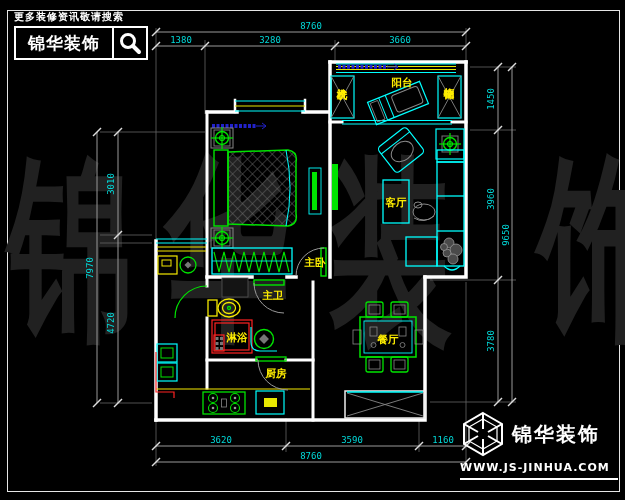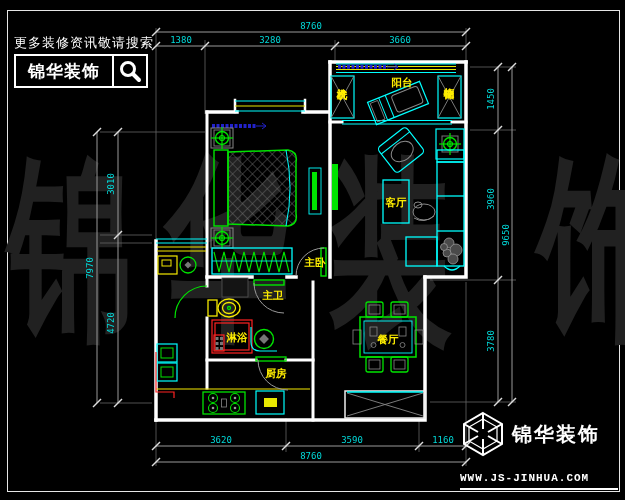--- a/index.html
+++ b/index.html
@@ -2,34 +2,34 @@
 <html><head>
 <meta charset="utf-8">
 <style>
   html,body{margin:0;padding:0;background:#000;}
   .stage{position:relative;width:625px;height:500px;background:#000;overflow:hidden;
          font-family:"DejaVu Sans",sans-serif;}
   .frame{position:absolute;left:7px;top:10px;width:613px;height:482px;
          border:1.5px solid #e6e6e6;box-sizing:border-box;pointer-events:none;}
   
   .hlogo{position:absolute;left:14px;top:10px;color:#fff;z-index:5;}
-  .hlogo .tag{font-size:13px;font-weight:normal;letter-spacing:1px;white-space:nowrap;margin-top:24px;}
+  .hlogo .tag{font-size:10px;font-weight:bold;letter-spacing:1px;white-space:nowrap;}
   .hlogo .box{margin-top:2px;width:130px;height:30px;border:2px solid #fff;
               display:flex;align-items:center;}
   .hlogo .brand{flex:1;text-align:center;font-size:17px;font-weight:bold;letter-spacing:1px;}
   .hlogo .sep{width:2px;height:100%;background:#fff;}
   .hlogo .mag{width:32px;height:100%;display:flex;align-items:center;justify-content:center;}
   
   .flogo{position:absolute;left:460px;top:410px;width:160px;color:#fff;z-index:5;}
   .flogo .row{display:flex;align-items:center;}
   .flogo .cube{width:46px;height:48px;}
   .flogo .names{margin-left:6px;}
   .flogo .n1{font-size:20px;font-weight:bold;letter-spacing:2px;line-height:21px;white-space:nowrap;}
   .flogo .n2{font-size:20px;font-weight:bold;letter-spacing:2px;line-height:21px;white-space:nowrap;}
-  .flogo .url{font-size:11px;font-weight:bold;letter-spacing:1px;margin-top:14px;white-space:nowrap;font-family:Liberation Mono, monospace;}
+  .flogo .url{font-size:11px;font-weight:bold;letter-spacing:1px;margin-top:3px;white-space:nowrap;}
   .flogo .rule{margin-top:4px;height:2px;background:#fff;width:158px;}
   svg text{font-family:"DejaVu Sans",sans-serif;}
   .dim{font-family:"DejaVu Sans Mono",monospace;fill:#00d9d9;font-size:9px;}
   .lbl{fill:#ffee00;font-weight:bold;font-size:10.5px;}
   .wm{fill:#212121;font-weight:bold;font-size:200px;}
   .vtxt{writing-mode:vertical-rl;text-orientation:upright;}
 </style>
 </head>
 <body>
 

